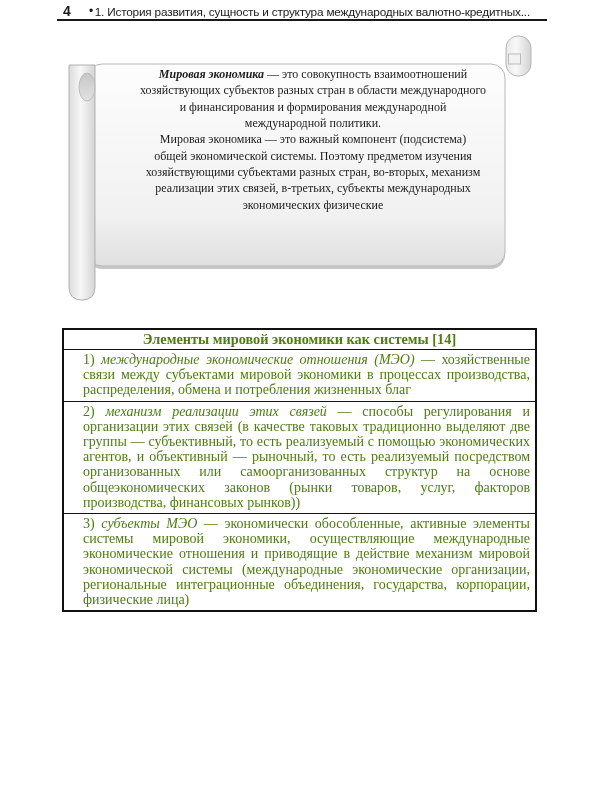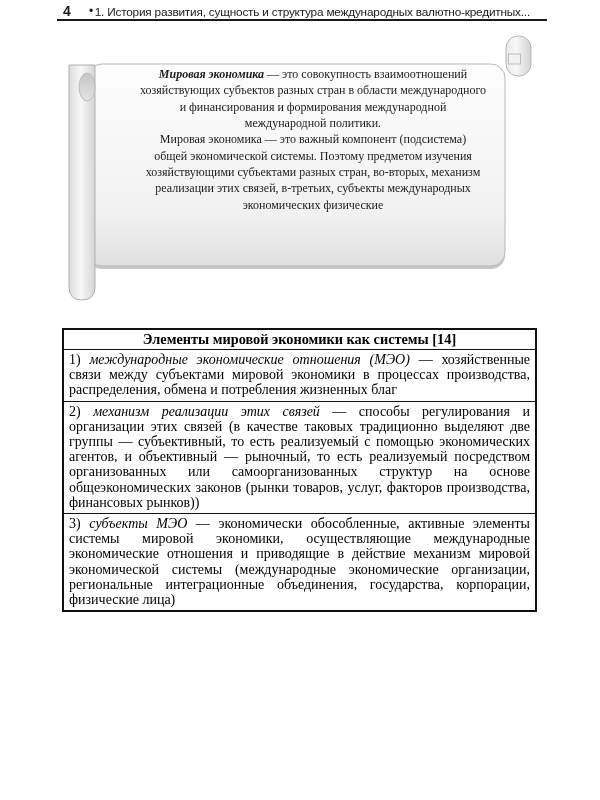--- a/index.html
+++ b/index.html
@@ -31,32 +31,32 @@
     position:absolute; left:37px; top:33px; width:428px;
     font-size:12px; line-height:16.35px; color:#1c1c1c;
   }
   .scrolltext .ln { text-align:center; white-space:nowrap; }
   .scrolltext .lead { font-weight:bold; font-style:italic; }
 
   
   .elements-table {
     position:absolute; left:62px; top:328px; width:475px;
     border-collapse:collapse; table-layout:fixed;
-    font-size:14px; color:#000000;
+    font-size:14px; color:#4d7c0f;
   }
   .elements-table, .elements-table th, .elements-table td { border:0; }
   .elements-table { border:2px solid #111; }
   .elements-table th {
     border-bottom:1.5px solid #111;
     font-weight:bold; font-size:14.3px; text-align:center;
     padding:1px 4px 2px 4px; line-height:16px;
   }
   .elements-table td {
     border-top:1px solid #111;
-    padding:2px 5px 3px 5px;
+    padding:2px 5px 3px 19px;
     text-align:justify; line-height:15.2px;
   }
   .elements-table tr:first-child td { border-top:0; }
   .term { font-style:italic; }
 </style>
 </head>
 <body>
 
 <div class="page">
 

